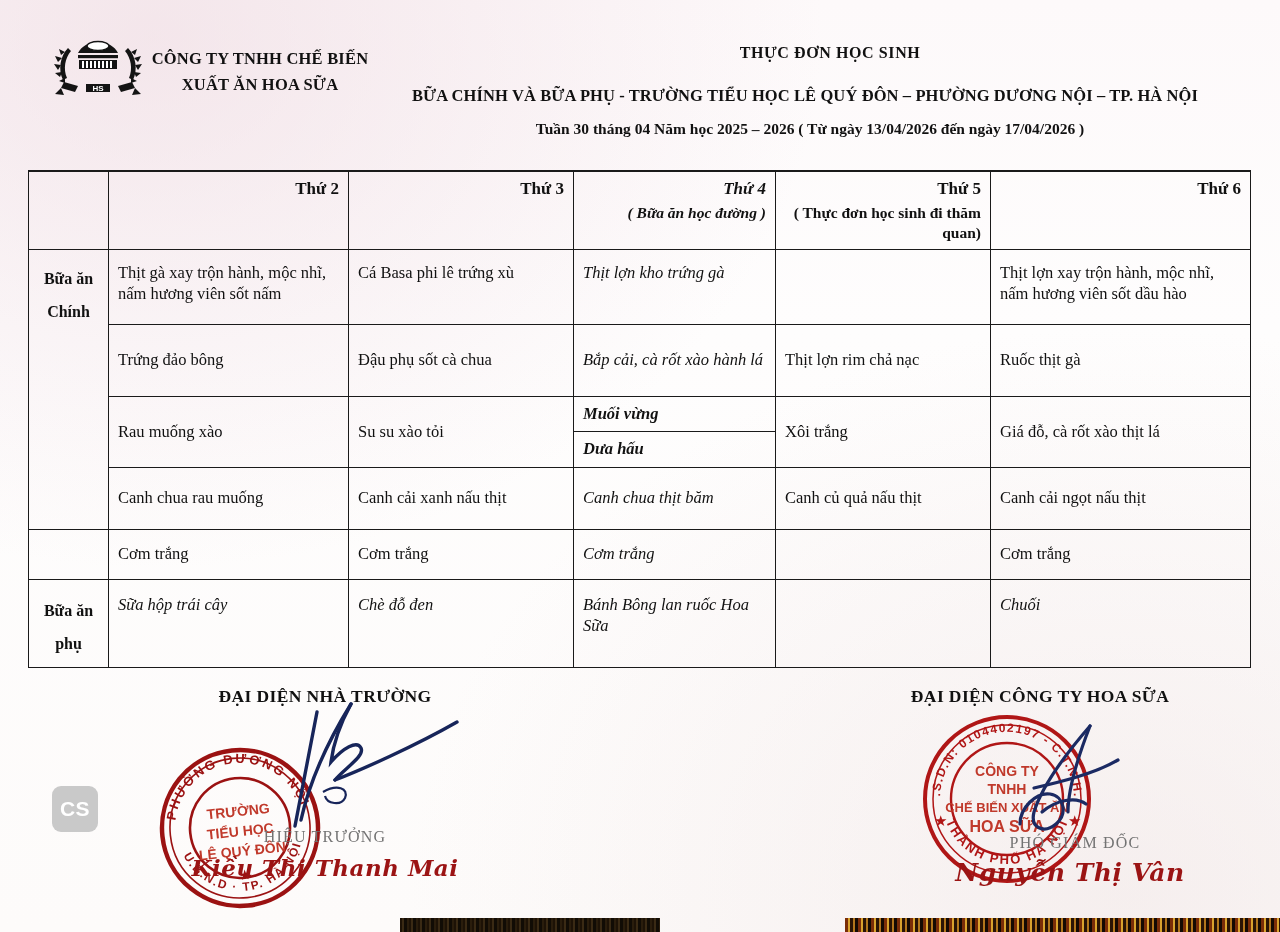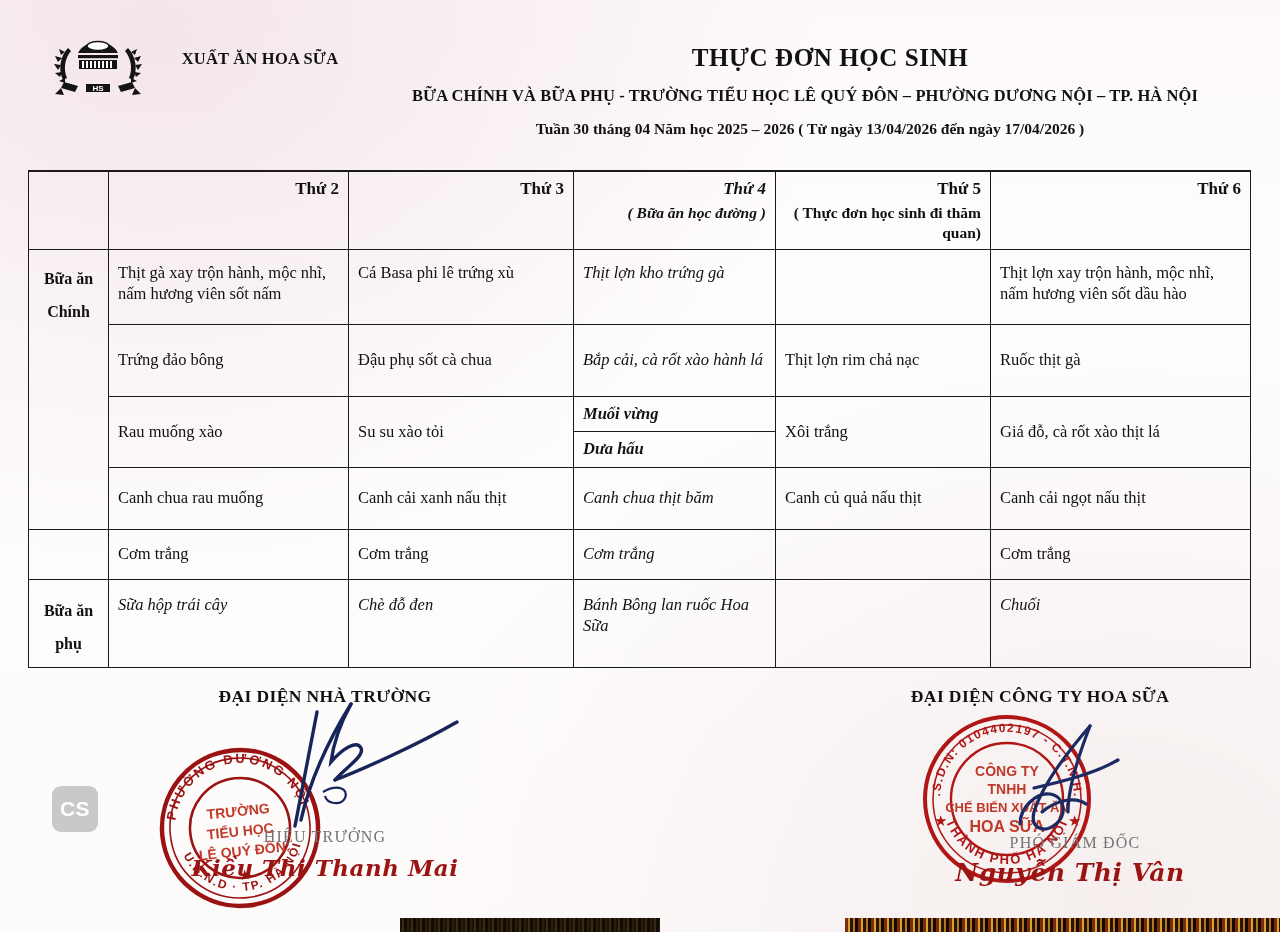--- a/index.html
+++ b/index.html
@@ -30,21 +30,21 @@
 
   .company{
     position:absolute; left:150px; top:46px; width:220px;
     text-align:center; font-weight:bold; font-size:16.5px; line-height:1.55;
     letter-spacing:.2px;
   }
   .company div{ white-space:nowrap; }
 
   .title-main{
     position:absolute; left:380px; top:44px; width:900px;
-    text-align:center; font-weight:bold; font-size:25px; letter-spacing:.6px;
+    text-align:center; font-weight:bold; font-size:16px; letter-spacing:.6px;
   }
   .title-sub{
     position:absolute; left:330px; top:86px; width:950px;
     text-align:center; font-weight:bold; font-size:16.5px; letter-spacing:.1px;
   }
   .title-week{
     position:absolute; left:380px; top:120px; width:860px;
     text-align:center; font-weight:bold; font-size:15.5px;
   }
 
@@ -193,20 +193,21 @@
         <path d="M26 46l14 4-3 6-14-4z"></path>
         <path d="M94 46L80 50l3 6 14-4z"></path>
         <path d="M48 48h24v8H48z"></path>
         <text x="60" y="55" font-size="8" fill="#fff" text-anchor="middle" font-family="Liberation Sans, sans-serif" font-weight="bold">HS</text>
         <path d="M23 52l-6 6 9 1zM97 52l6 6-9 1z"></path>
       </g>
     </svg>
   </div>
 
   <div class="company">
+    <div>CÔNG TY TNHH CHẾ BIẾN</div>
     <div>XUẤT ĂN HOA SỮA</div>
   </div>
 
   <div class="title-main">THỰC ĐƠN HỌC SINH</div>
   <div class="title-sub">BỮA CHÍNH VÀ BỮA PHỤ - TRƯỜNG TIỂU HỌC LÊ QUÝ ĐÔN – PHƯỜNG DƯƠNG NỘI – TP. HÀ NỘI</div>
   <div class="title-week">Tuần 30 tháng 04 Năm học 2025 – 2026 ( Từ ngày 13/04/2026 đến ngày 17/04/2026 )</div>
 </div>
 
 <table class="menu-table">
   <colgroup>

